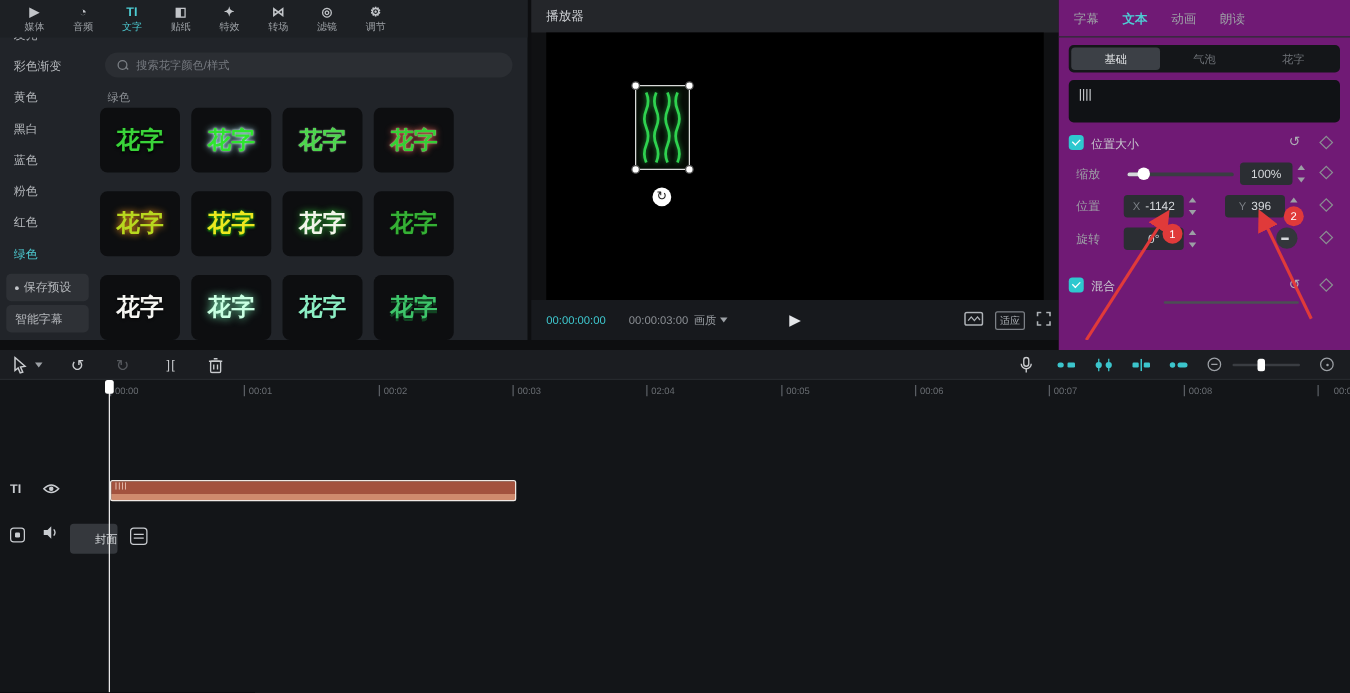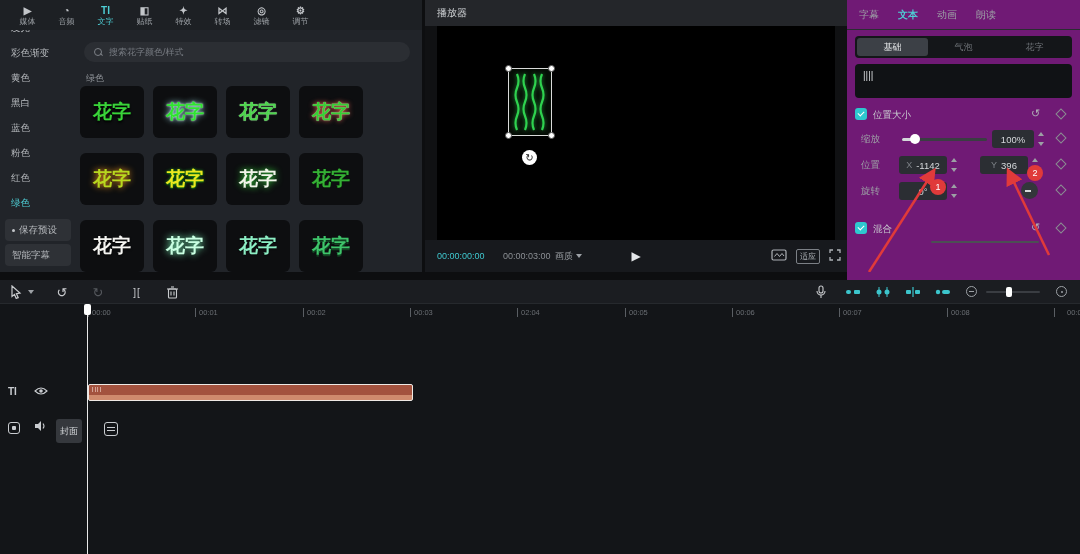--- a/index.html
+++ b/index.html
@@ -118,21 +118,21 @@
 
   .playhead-line { position:absolute; left:87px; top:24px; width:1px; height:250px; background:#e9e9e9; z-index:5; }
   .playhead-head { position:absolute; left:84px; top:24px; width:7px; height:11px; background:#fff; border-radius:2px; z-index:6; cursor:grab; }
 
   .text-clip { position:absolute; left:88px; top:104px; width:325px; height:17px; border:1px solid #efe9e4; border-radius:2px;
     background:linear-gradient(180deg,#a3523e 0%,#a3523e 68%,#cf8a6d 68%,#cf8a6d 100%); cursor:pointer; }
   .text-clip .cliptxt { position:absolute; left:3px; top:1px; font-size:6px; color:#ffe9e0; letter-spacing:1px; }
 
   .gutter-ic { position:absolute; display:flex; align-items:center; justify-content:center; color:#c9ccd0; }
   .tt-label { left:8px; top:106px; font-size:10px; font-weight:bold; }
-  .cover-btn { position:absolute; left:56px; top:139px; width:26px; height:24px; background:#35383d; border:none; border-radius:3px; font-size:9px; color:#d5d8db; cursor:pointer; font-family:Liberation Serif, serif; }
+  .cover-btn { position:absolute; left:56px; top:139px; width:38px; height:24px; background:#35383d; border:none; border-radius:3px; font-size:9px; color:#d5d8db; cursor:pointer; font-family:Liberation Serif, serif;text-align:right; }
   .media-ph { position:absolute; left:104px; top:142px; width:14px; height:14px; border:1px solid #c9ccd0; border-radius:3px; }
   .media-ph::before { content:""; position:absolute; left:2px; top:4px; width:8px; height:1px; background:#c9ccd0; }
   .media-ph::after { content:""; position:absolute; left:2px; top:7px; width:8px; height:1px; background:#c9ccd0; }
   .vtrack-ic { position:absolute; left:8px; top:142px; width:12px; height:12px; border:1px solid #c9ccd0; border-radius:3px; }
   .vtrack-ic::after { content:""; position:absolute; left:3px; top:3px; width:4px; height:4px; background:#c9ccd0; border-radius:1px; }
 
   svg { display:block; }
 </style>
 </head>
 <body>

